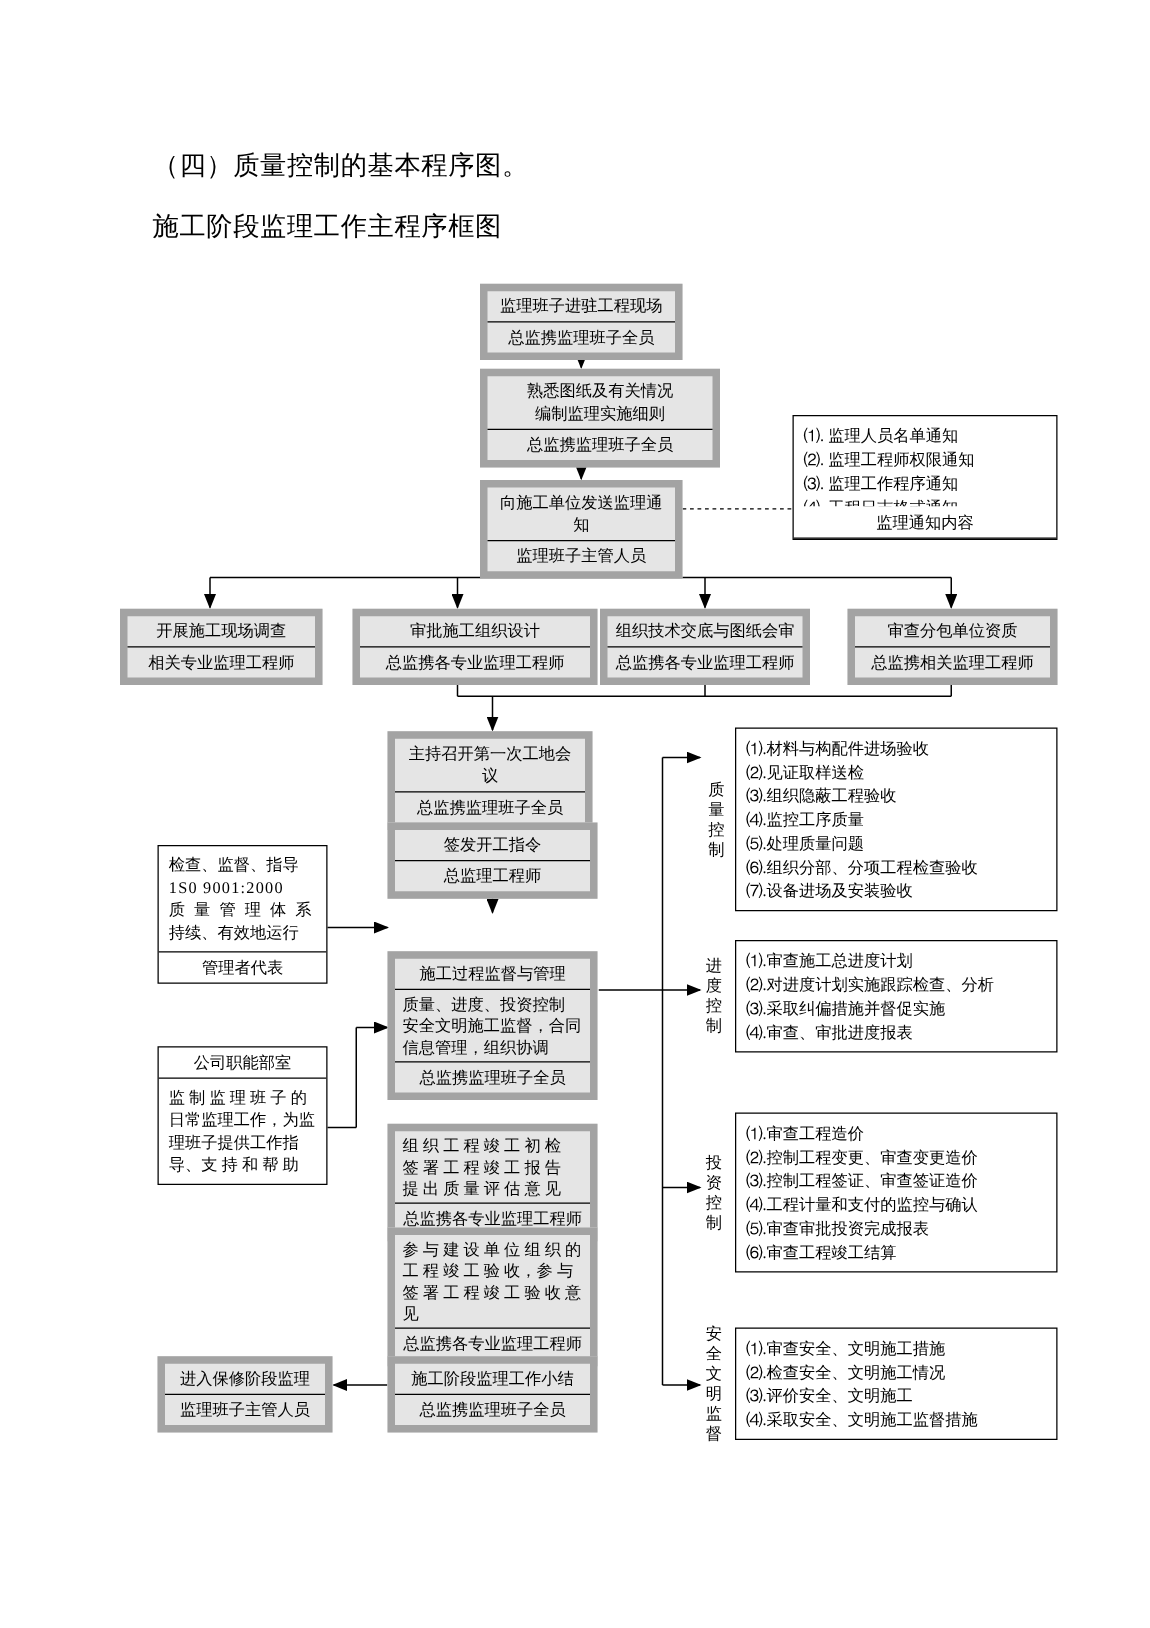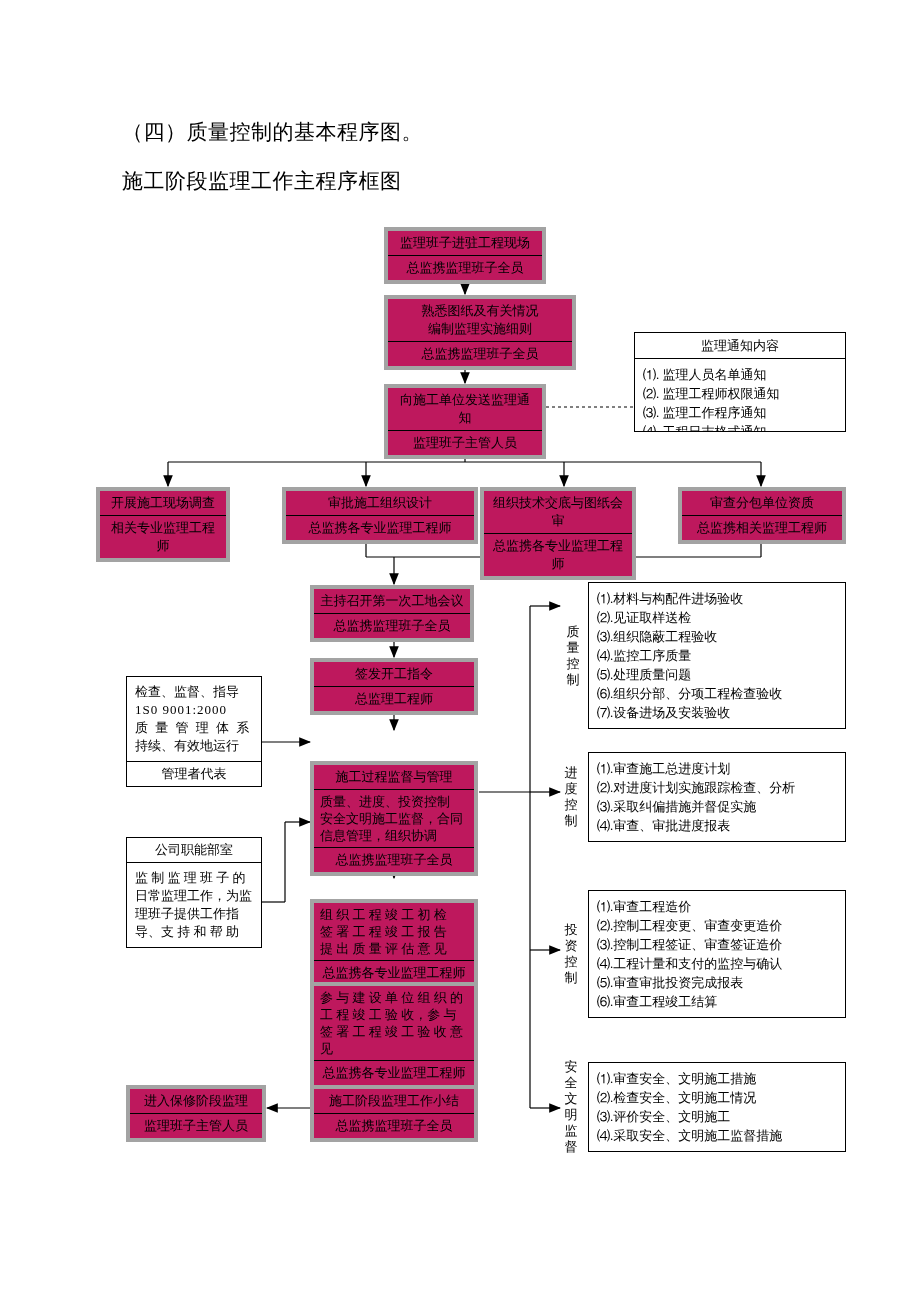--- a/index.html
+++ b/index.html
@@ -1,19 +1,19 @@
 <!DOCTYPE html>
 <html><head>
 <meta charset="utf-8">
 <style>
 body{margin:0;background:#fff;font-family:"SimSun","Microsoft YaHei",serif;color:#000}
 .page{width:920px;height:1302px;position:relative;margin:2px auto;box-sizing:border-box}
 .h{position:absolute;left:122px;font-size:21px;letter-spacing:0.5px}
 .h1{top:116px} .h2{top:165px}
-.box{position:absolute;border:4px solid #a3a3a3;background:#be185d;text-align:center;font-size:13px;box-sizing:border-box}
+.box{position:absolute;border:6px solid #a3a3a3;background:#e5e5e5;text-align:center;font-size:13px;box-sizing:border-box}
 .cell{padding:3px 6px}
 .sep{border-top:1px solid #000}
 .listbox{position:absolute;border:1px solid #000;font-size:13px;text-align:left;box-sizing:border-box}
 .listbox .lbl{position:absolute;left:-26px;top:50%;transform:translateY(-50%);width:16px;font-size:13px;line-height:16px;text-align:center}
 .listbox .body{padding:6px 8px;line-height:19px}
 .sidebox{position:absolute;border:1px solid #000;font-size:13px;text-align:left;box-sizing:border-box}
 .sidebox .body{padding:6px 8px;line-height:18px;letter-spacing:2px}
 svg.wires{position:absolute;left:0;top:0;width:920px;height:1302px;pointer-events:none}
 </style>
 </head>
@@ -76,38 +76,38 @@
 <div class="box" style="left:384px;top:293px;width:192px">
   <div class="cell"><span>熟悉图纸及有关情况</span><br><span>编制监理实施细则</span></div>
   <div class="cell sep">总监携监理班子全员</div>
 </div>
 <div class="box" style="left:384px;top:382px;width:162px">
   <div class="cell">向施工单位发送监理通知</div>
   <div class="cell sep">监理班子主管人员</div>
 </div>
 
 <div class="listbox" style="left:634px;top:330px;width:212px">
-  <div class="body" style="text-align:center;border-bottom:1px solid #000;padding:3px 0">监理通知内容</div>
   <div class="body" style="padding-top:6px;height:60px;overflow:hidden">
     <span>⑴. 监理人员名单通知</span><br>
     <span>⑵. 监理工程师权限通知</span><br>
     <span>⑶. 监理工作程序通知</span><br>
     <span>⑷. 工程日志格式通知</span>
   </div>
+  <div class="body" style="text-align:center;border-bottom:1px solid #000;padding:3px 0">监理通知内容</div>
 </div>
 
-<div class="box" style="left:96px;top:485px;width:134px">
+<div class="box" style="left:96px;top:485px;width:162px">
   <div class="cell">开展施工现场调查</div>
       <div class="cell sep">相关专业监理工程师</div>
 </div>
 <div class="box" style="left:282px;top:485px;width:196px">
   <div class="cell">审批施工组织设计</div>
       <div class="cell sep">总监携各专业监理工程师</div>
 </div>
-<div class="box" style="left:480px;top:485px;width:156px">
+<div class="box" style="left:480px;top:485px;width:168px">
   <div class="cell">组织技术交底与图纸会审</div>
       <div class="cell sep">总监携各专业监理工程师</div>
 </div>
 <div class="box" style="left:678px;top:485px;width:168px">
   <div class="cell">审查分包单位资质</div>
       <div class="cell sep">总监携相关监理工程师</div>
 </div>
 
 <div class="box" style="left:310px;top:583px;width:164px">
   <div class="cell">主持召开第一次工地会议</div>

